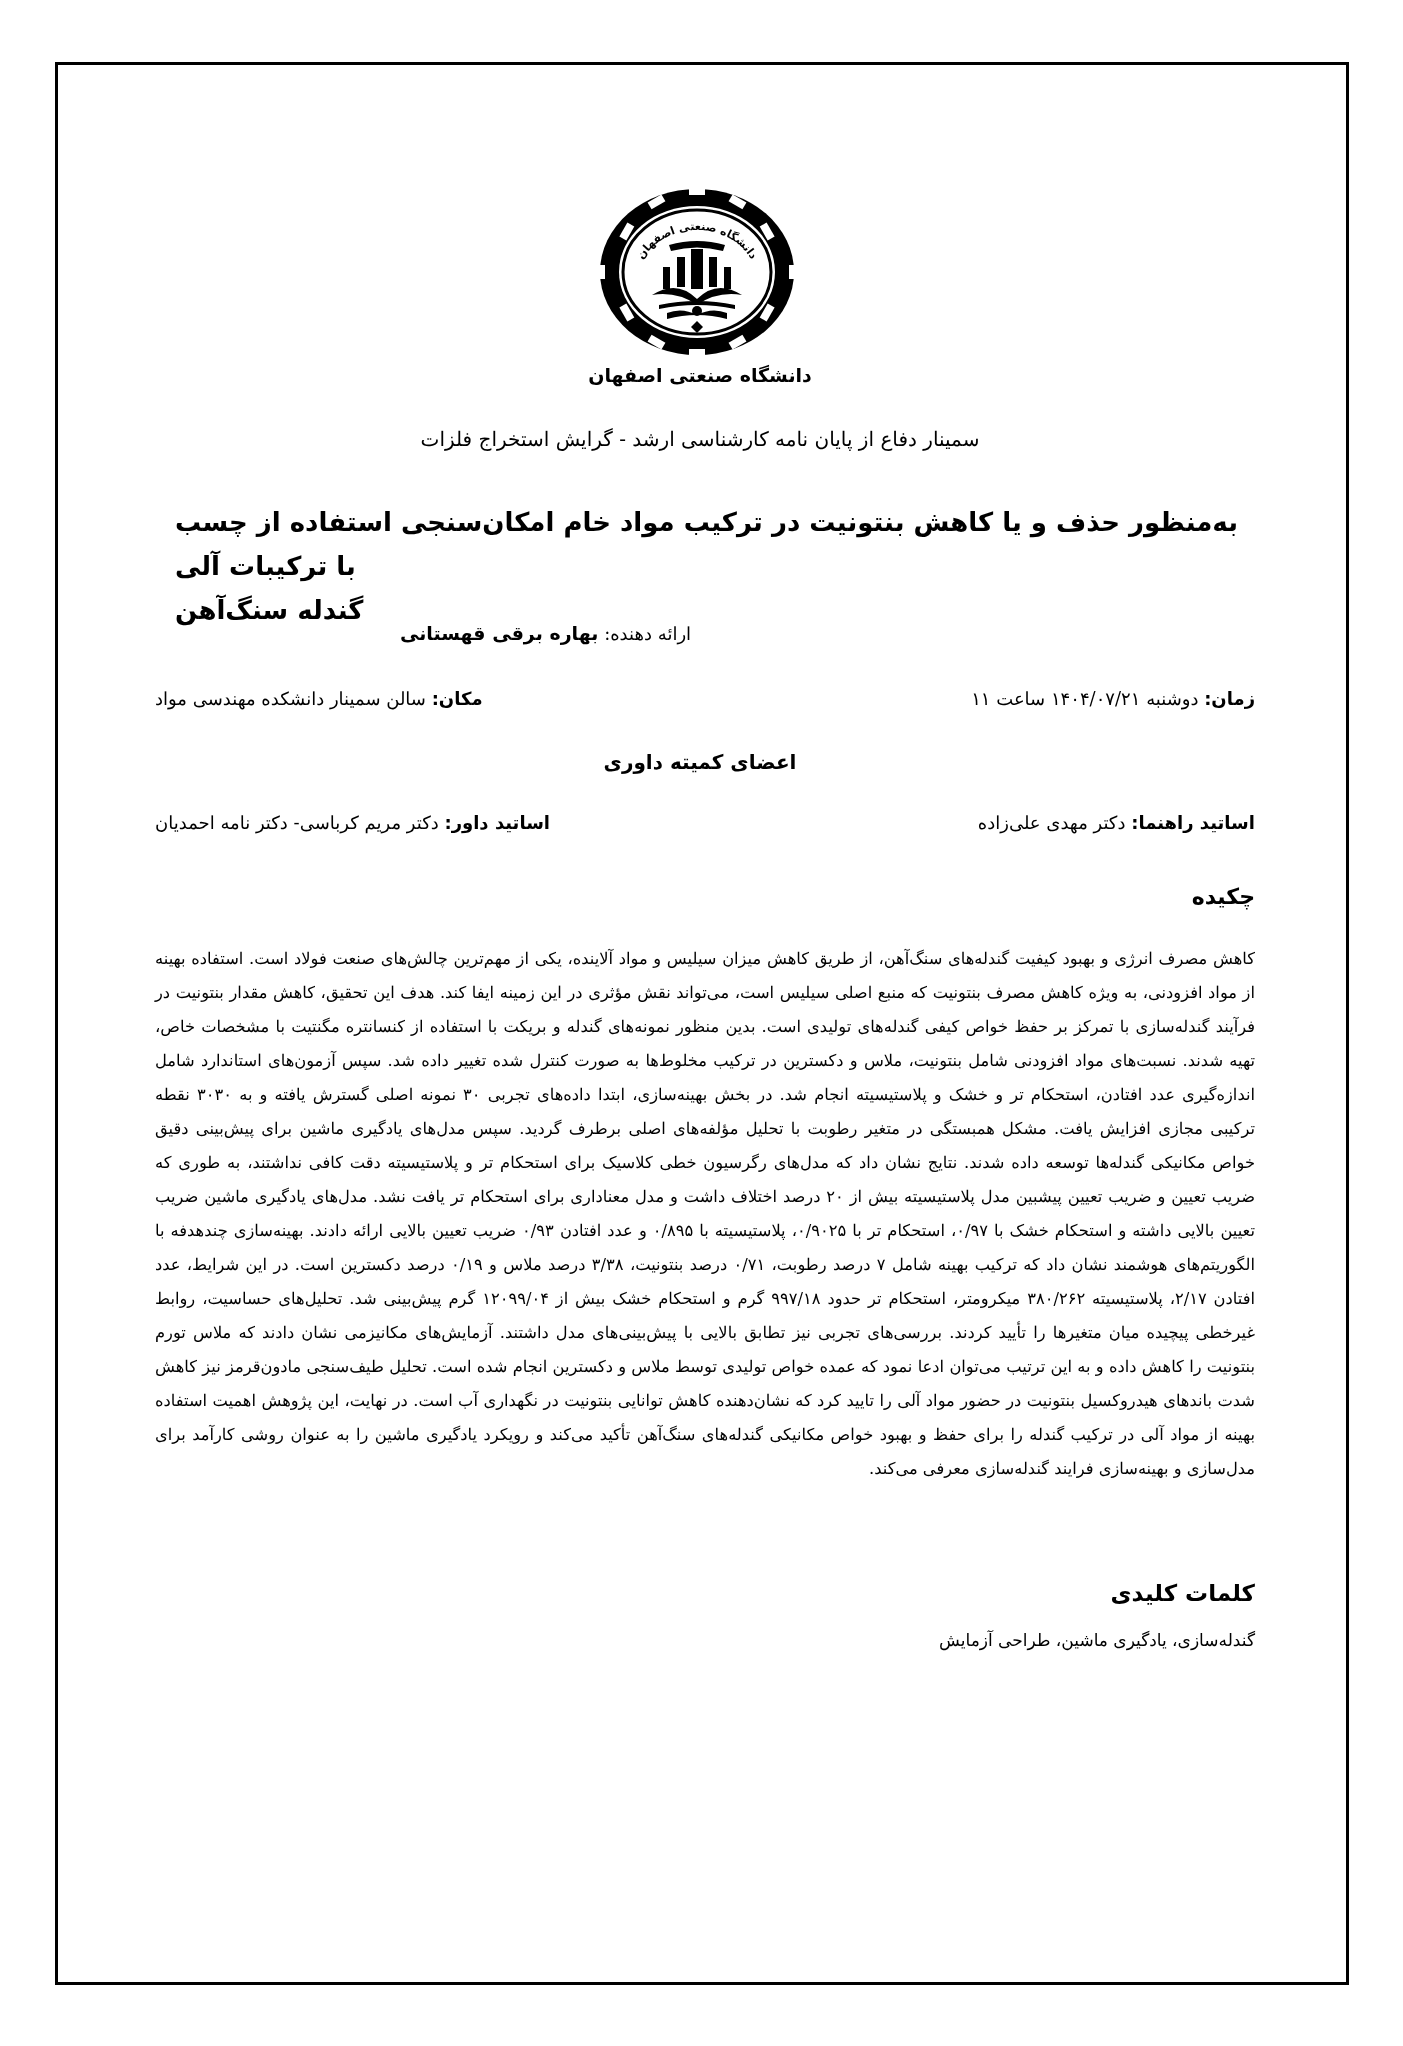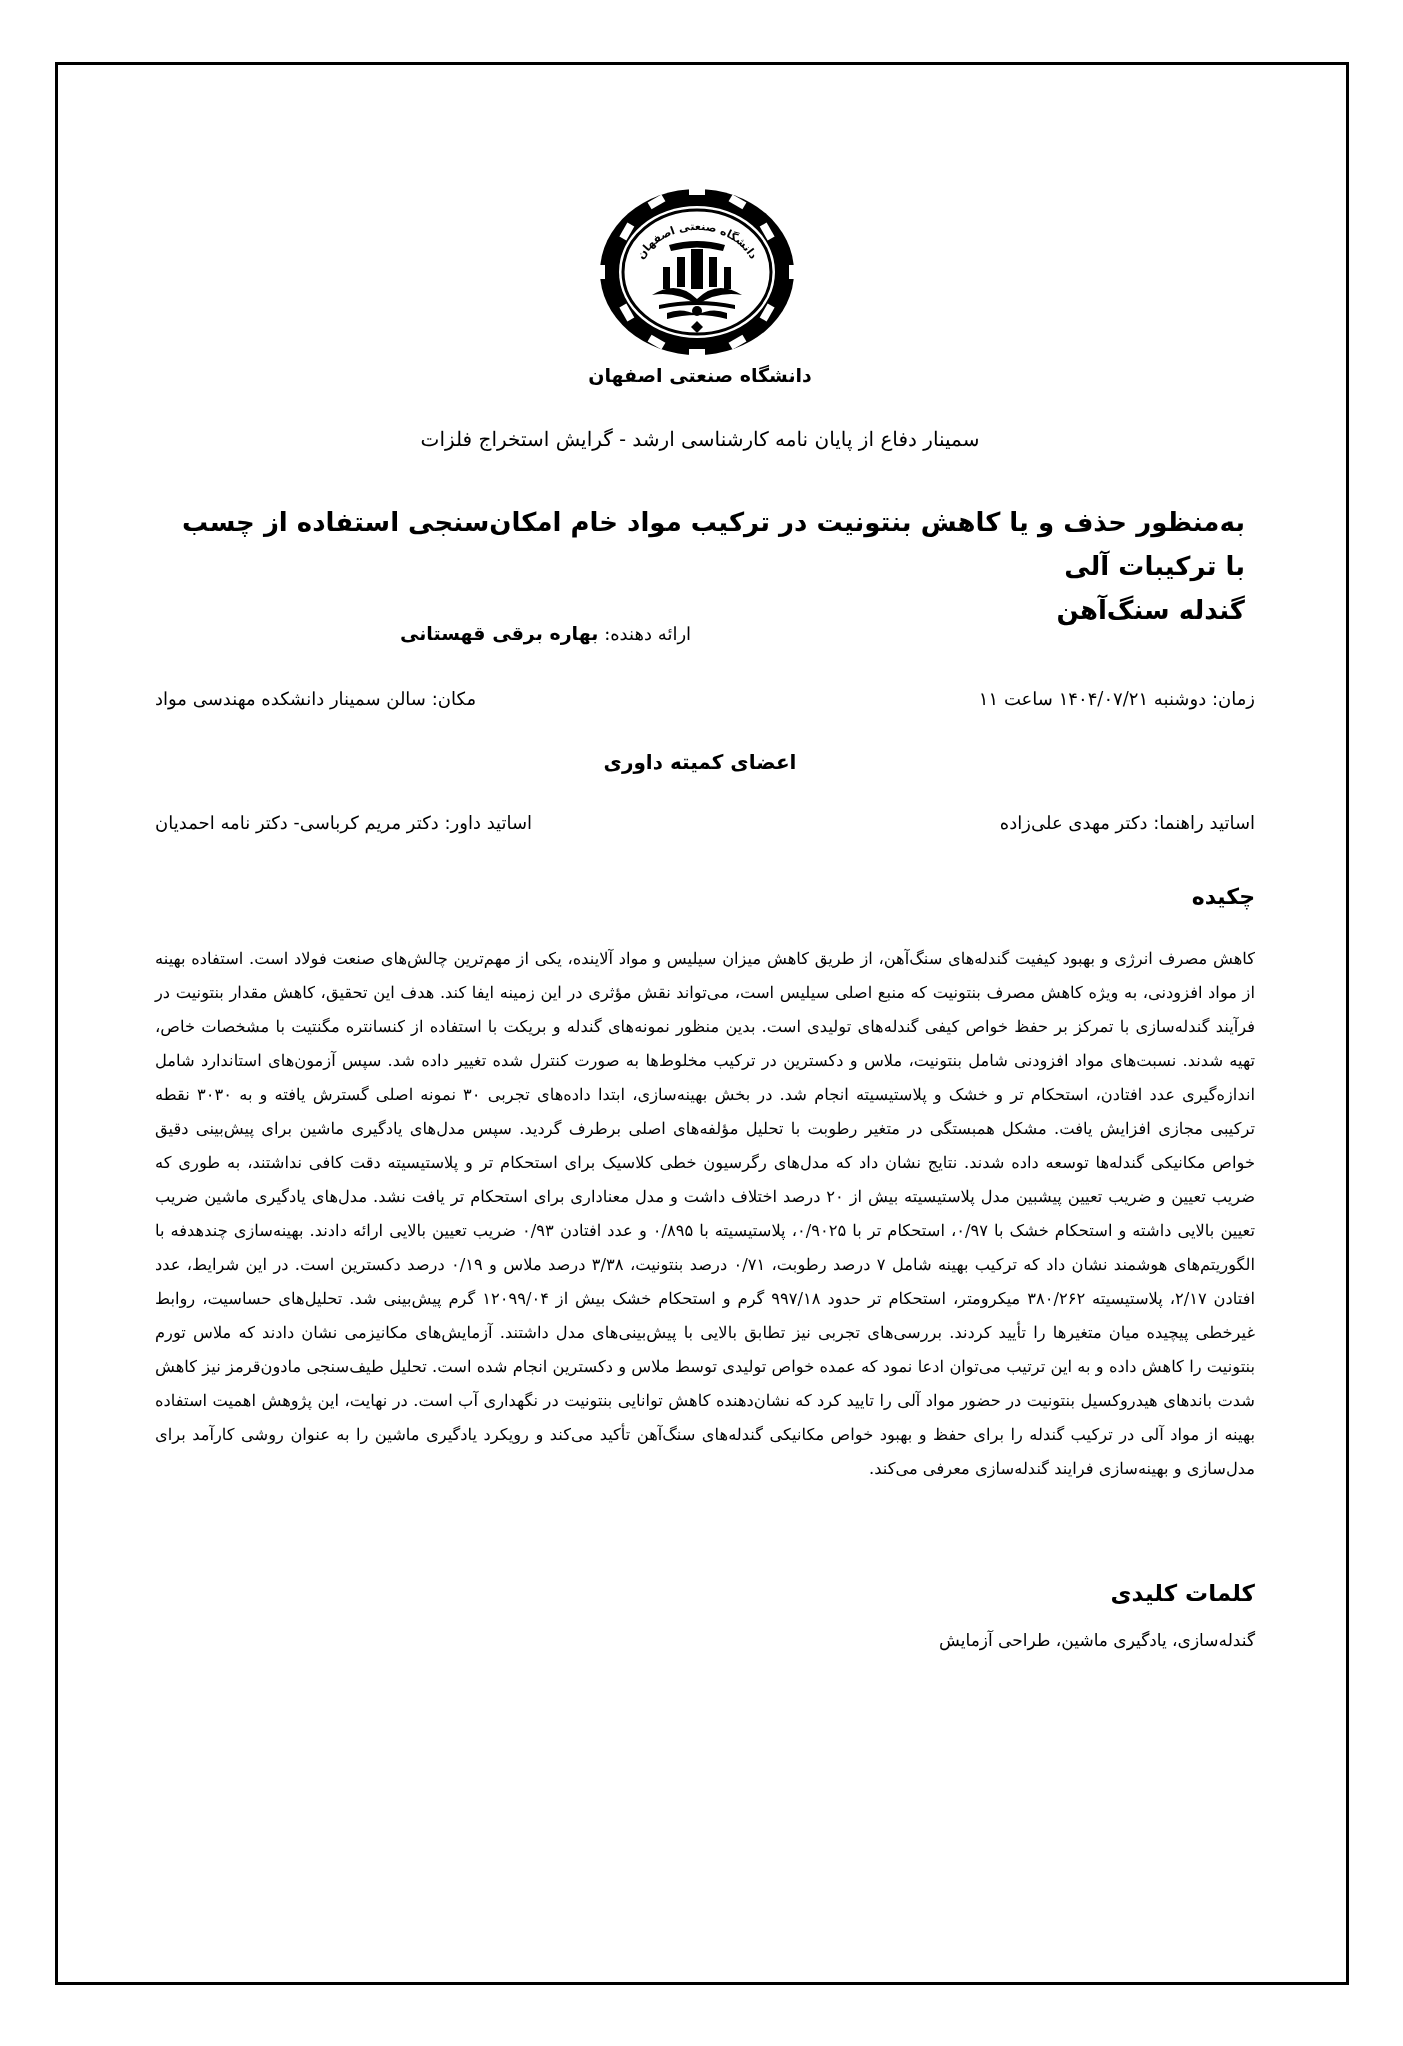--- a/index.html
+++ b/index.html
@@ -51,21 +51,21 @@
       top: 427px;
       width: 800px;
       text-align: center;
       font-size: 20px;
     }
     .thesis-title {
       position: absolute;
       left: 175px;
       top: 500px;
       width: 1070px;
-      text-align: right;
+      text-align: left;
       font-family: "DejaVu Sans", "Liberation Sans", sans-serif;
       font-weight: bold;
       font-size: 26px;
       line-height: 44px;
     }
     .presenter {
       position: absolute;
       left: 400px;
       top: 622px;
       width: 600px;
@@ -81,21 +81,21 @@
       position: absolute;
       left: 155px;
       width: 1100px;
       font-size: 18px;
       display: flex;
       justify-content: space-between;
       direction: rtl;
     }
     .meta-row .label {
       font-family: "DejaVu Sans", "Liberation Sans", sans-serif;
-      font-weight: normal;
+      font-weight: bold;
       margin-top: 9px;
     }
     .row-time { top: 688px; }
     .committee-heading {
       position: absolute;
       left: 400px;
       top: 750px;
       width: 600px;
       text-align: center;
       font-family: "DejaVu Sans", "Liberation Sans", sans-serif;

